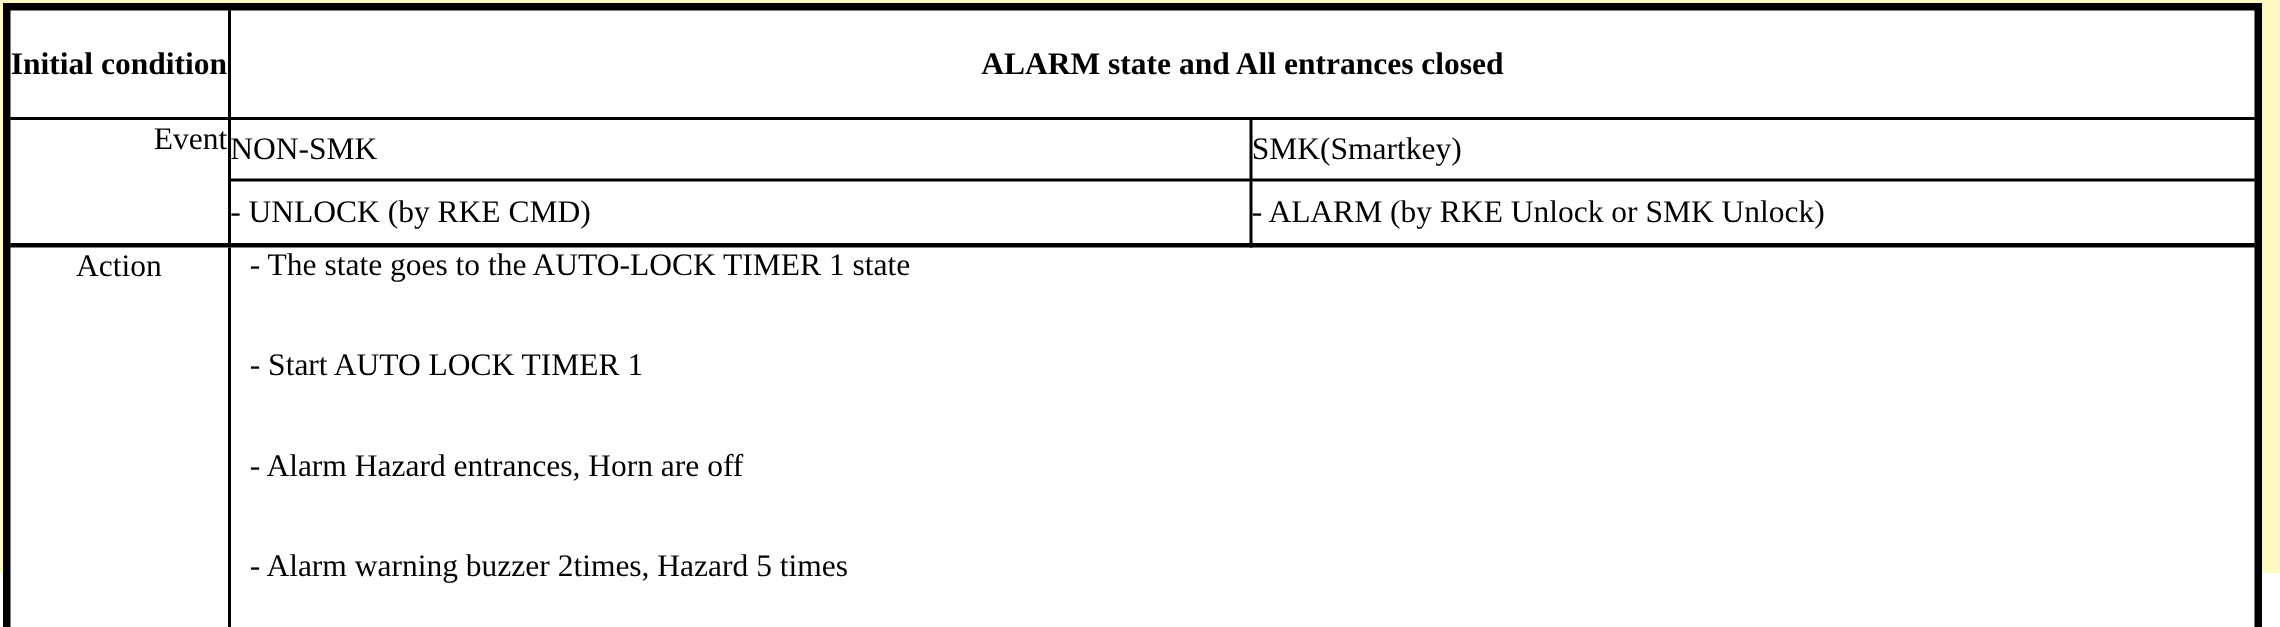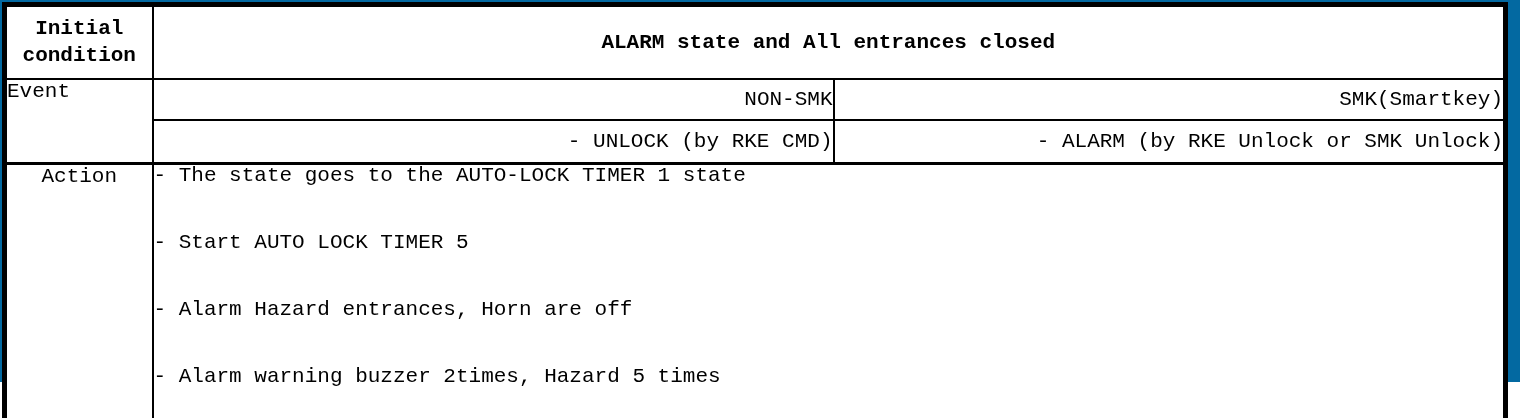--- a/index.html
+++ b/index.html
@@ -7,22 +7,22 @@
     padding: 0;
     background: #ffffff;
     width: 1520px;
     height: 418px;
     overflow: hidden;
   }
   .page {
     position: relative;
     width: 1520px;
     height: 382px;
-    background: #0369a1;
-    font-family: Liberation Mono, monospace;
+    background: #fef9c3;
+    font-family: Liberation Serif, serif;
     color: #000000;
   }
   table.spec-table {
     position: absolute;
     left: 2px;
     top: 2px;
     width: 1506px;
     height: 408px;
     border-collapse: collapse;
     table-layout: fixed;
@@ -47,47 +47,47 @@
     vertical-align: middle;
     line-height: 27px;
     padding: 0 6px;
   }
   td.cell-header {
     font-weight: bold;
     text-align: center;
     vertical-align: middle;
   }
   td.cell-event-label {
-    text-align: left;
+    text-align: right;
     vertical-align: top;
     padding-top: 9px;
   }
   td.cell-colhead {
-    text-align: right;
+    text-align: left;
     vertical-align: middle;
     margin-left: 24px;
   }
   td.cell-eventval {
-    text-align: right;
+    text-align: left;
     vertical-align: middle;
     padding-left: 9px;
   }
   tr.row-action td { border-top: 3px solid #000000; }
   td.cell-action-label {
     text-align: center;
     vertical-align: top;
     padding-top: 21px;
   }
   td.cell-actions {
     text-align: left;
     vertical-align: top;
     padding: 20px 0 0 9px;
   }
   td.cell-actions p {
-    margin: 0 0 45px 0;
+    margin: 0 0 45px 13px;
     line-height: 22px;
     white-space: nowrap;
   }
 </style>
 </head>
 <body>
 
 <div class="page">
   <table class="spec-table">
     <colgroup>
@@ -106,20 +106,20 @@
         <td class="cell-colhead">SMK(Smartkey)</td>
       </tr>
       <tr class="row-event">
         <td class="cell-eventval">- UNLOCK (by RKE CMD)</td>
         <td class="cell-eventval">- ALARM (by RKE Unlock or SMK Unlock)</td>
       </tr>
       <tr class="row-action">
         <td class="cell-action-label">Action</td>
         <td class="cell-actions" colspan="2">
           <p>- The state goes to the AUTO-LOCK TIMER 1 state</p>
-          <p>- Start AUTO LOCK TIMER 5</p>
+          <p>- Start AUTO LOCK TIMER 1</p>
           <p>- Alarm Hazard entrances, Horn are off</p>
           <p>- Alarm warning buzzer 2times, Hazard 5 times</p>
         </td>
       </tr>
     </tbody>
   </table>
 </div>
 
 </body></html>

